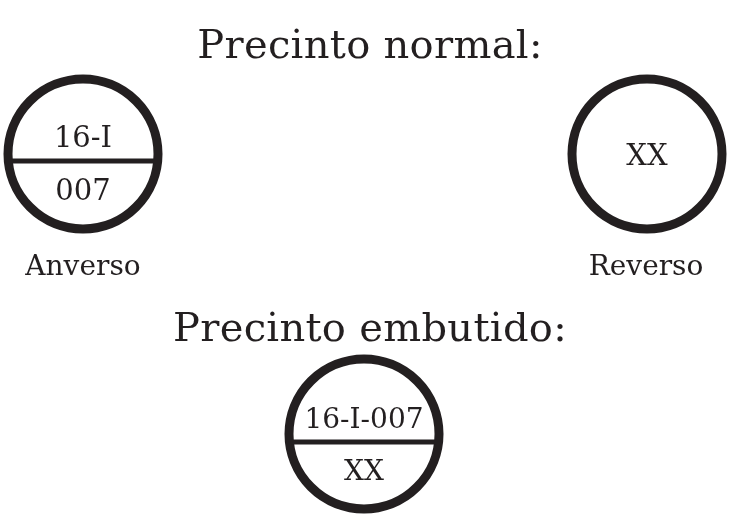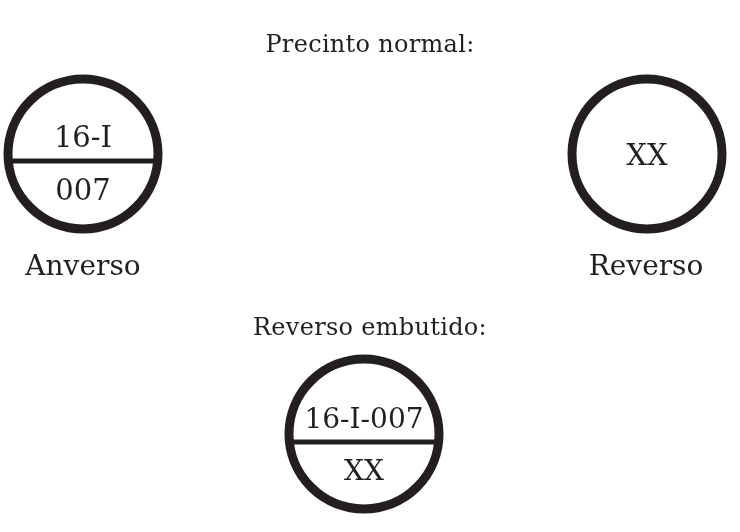--- a/index.html
+++ b/index.html
@@ -13,21 +13,21 @@
     position: relative;
     overflow: hidden;
     font-family: "DejaVu Serif", "Liberation Serif", serif;
     color: #231f20;
   }
   .heading {
     position: absolute;
     left: 0;
     width: 740px;
     text-align: center;
-    font-size: 24px;
+    font-size: 40px;
     line-height: 34px;
   }
   .label {
     position: absolute;
     width: 170px;
     text-align: center;
     font-size: 28px;
     line-height: 32px;
   }
   .seal {
@@ -54,20 +54,20 @@
 
 <div class="label" style="left:-2px; top:250px;">Anverso</div>
 
 <svg class="seal" style="left:564px; top:72px;" width="166" height="166" viewBox="0 0 166 166">
   <circle cx="83" cy="82" r="75" fill="none" stroke="#231f20" stroke-width="9"></circle>
   <text x="83" y="93" font-size="29">XX</text>
 </svg>
 
 <div class="label" style="left:561px; top:250px;text-align:center;">Reverso</div>
 
-<div class="heading" style="top:310px; letter-spacing:0.3px;">Reverso embutido:</div>
+<div class="heading" style="top:310px; letter-spacing:0.3px;">Precinto embutido:</div>
 
 <svg class="seal" style="left:281px; top:352px;" width="166" height="166" viewBox="0 0 166 166">
   <circle cx="83" cy="82" r="75" fill="none" stroke="#231f20" stroke-width="9"></circle>
   <line x1="10" y1="90" x2="156" y2="90" stroke="#231f20" stroke-width="5"></line>
   <text x="83" y="76" font-size="28">16-I-007</text>
   <text x="83" y="128" font-size="28">XX</text>
 </svg>
 
 </body></html>

